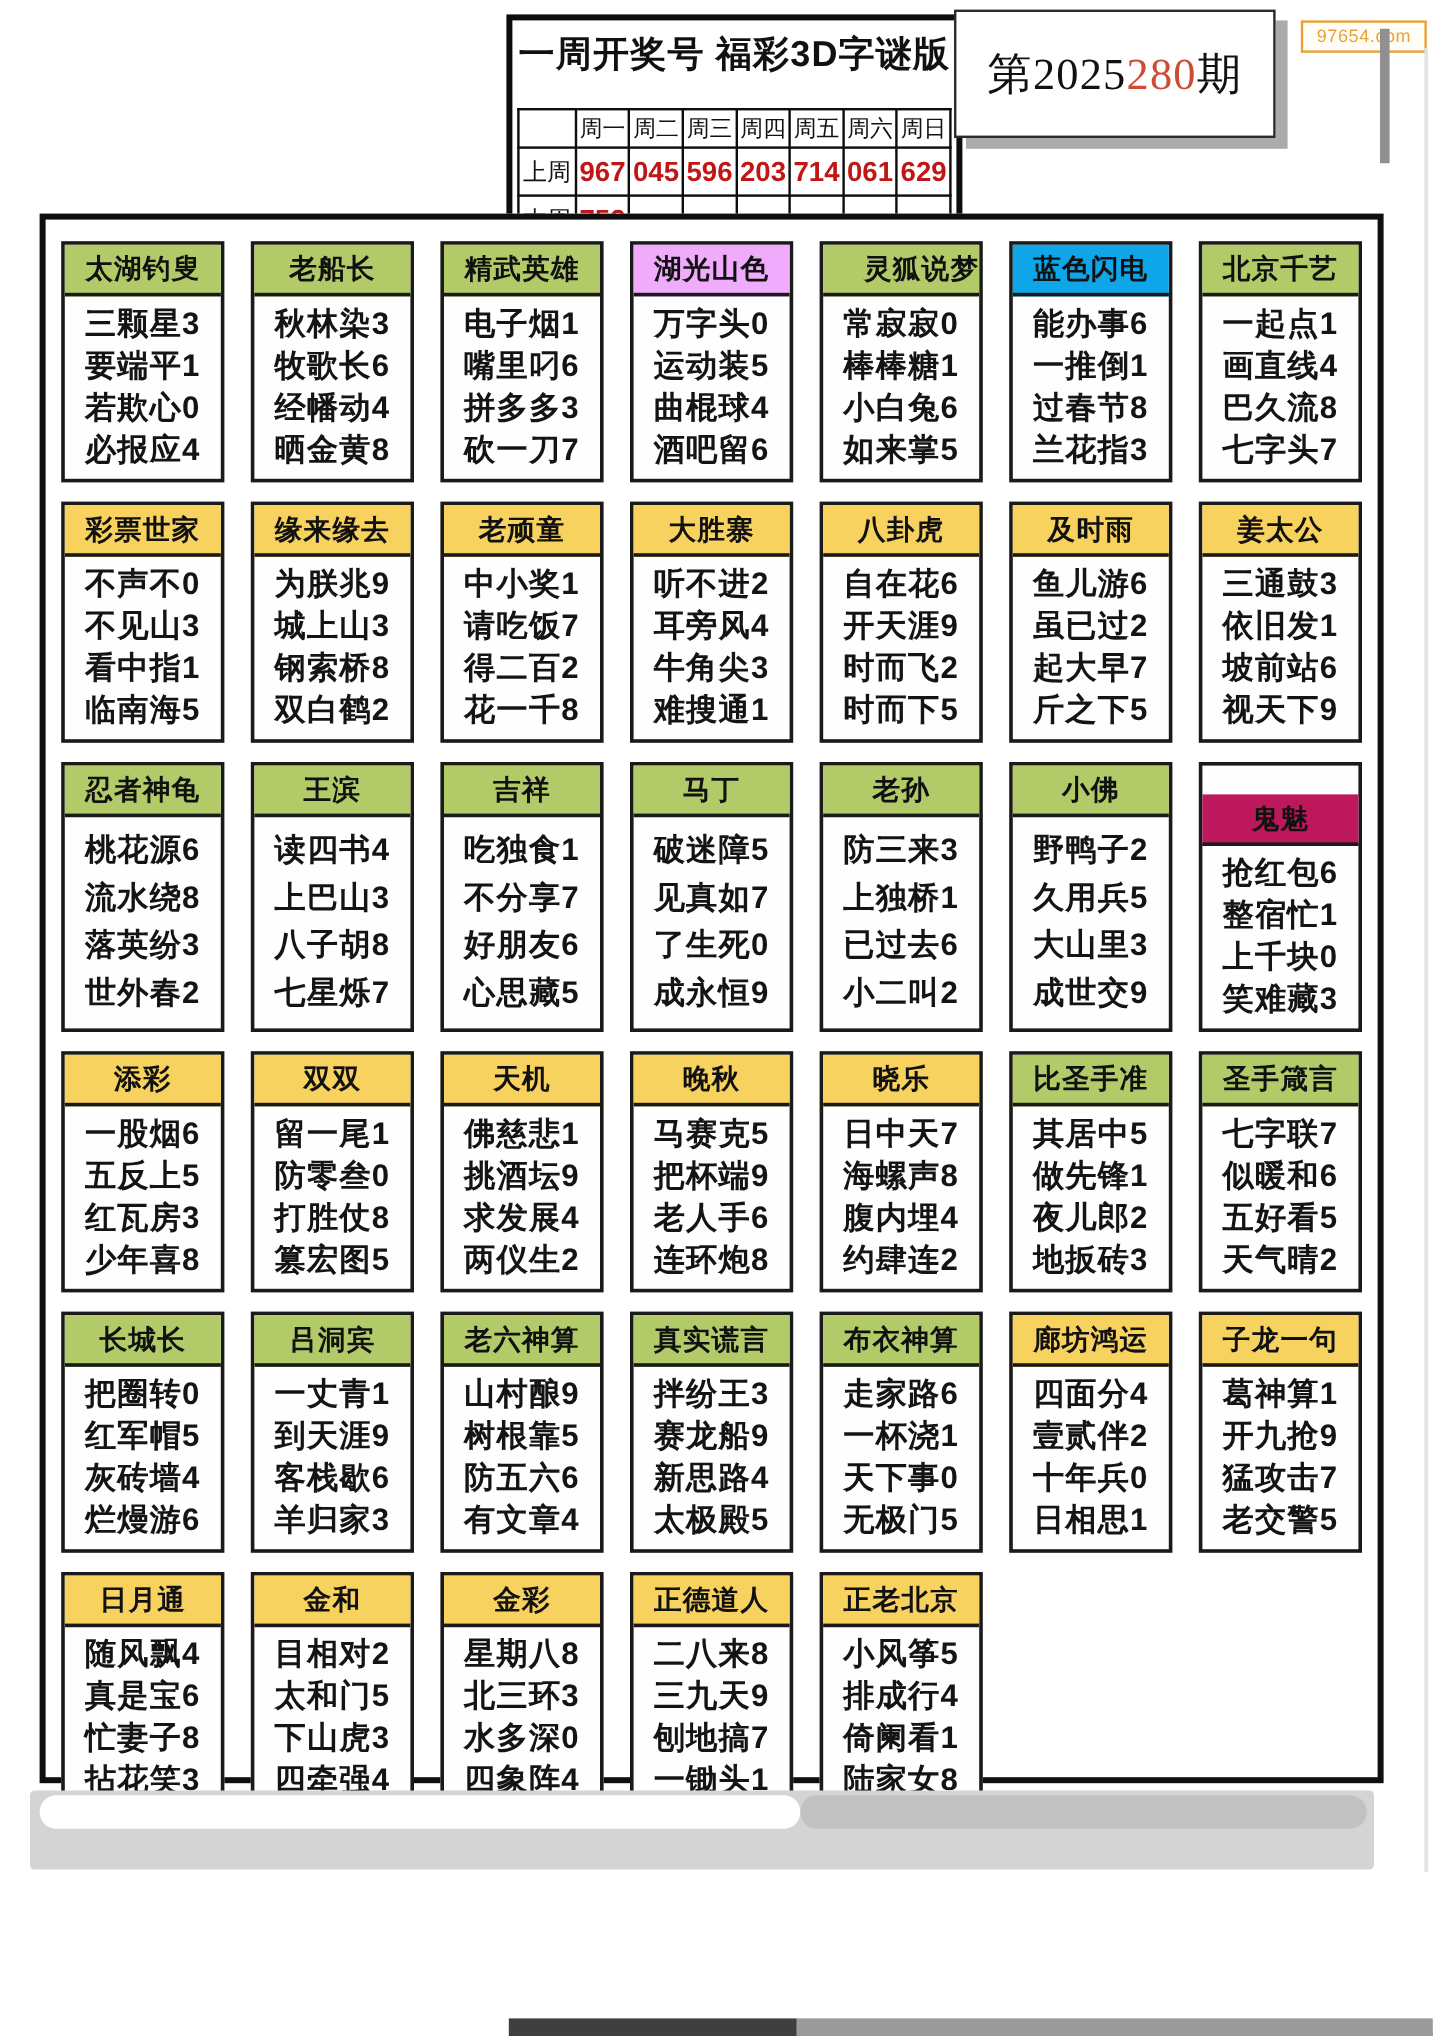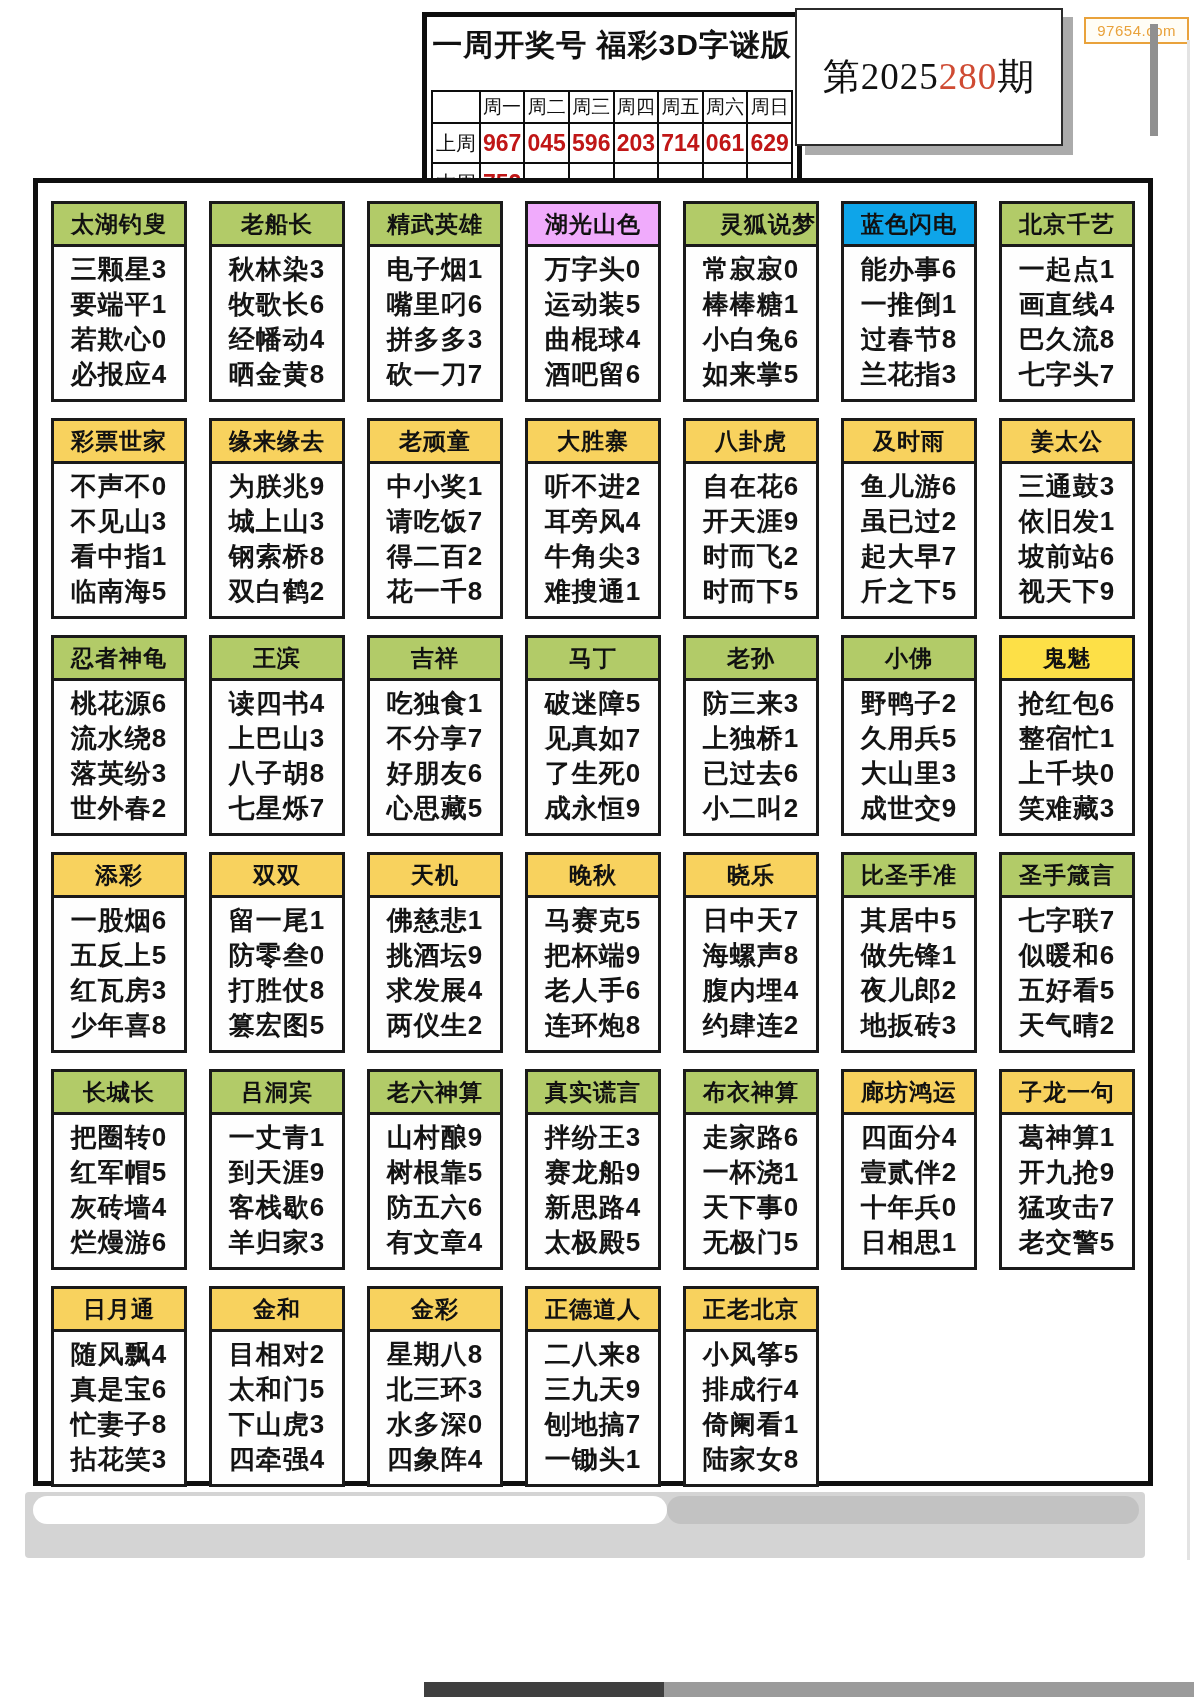--- a/index.html
+++ b/index.html
@@ -14,21 +14,21 @@
   }
   .week-title{font-size:30px;font-weight:bold;text-align:center;padding:6px 0 8px;letter-spacing:1px;white-space:nowrap;}
   table.week-table{border-collapse:collapse;margin:16px auto;}
   table.week-table td{border:2px solid #0d0d0d;text-align:center;box-sizing:border-box;}
   td.day{width:45px;height:28px;font-family:"Liberation Serif","DejaVu Serif",serif;font-size:19px;}
   td.lbl{width:52px;height:32px;font-family:"Liberation Serif","DejaVu Serif",serif;font-size:20px;}
   td.corner{border:2px solid #0d0d0d;}
   td.num{width:45px;height:40px;font-size:23px;font-weight:bold;color:#c01616;}
   
   .issue-box{
-    position:absolute;left:795px;top:8px;width:268px;height:138px;background:#fff;
+    position:absolute;left:795px;top:8px;width:268px;height:107px;background:#fff;
     border:2px solid #2b2b2b;box-shadow:10px 9px 0 #ababab;
     display:flex;align-items:center;justify-content:center;box-sizing:border-box;
   }
   .issue-text{font-family:"Liberation Serif","DejaVu Serif",serif;font-size:37px;letter-spacing:1px;white-space:nowrap;}
   .issue-red{color:#cf4b33;}
   
   .watermark{
     position:absolute;right:5px;top:17px;border:2px solid #e9a23b;color:#e9a23b;
     font-size:15px;padding:3px 11px;background:#fffdf6;letter-spacing:.5px;
   }
@@ -279,21 +279,21 @@
     <div class="card">
       <div class="card-header" style="background: rgb(178, 203, 104);">小佛</div>
       <div class="card-body">
         <div class="card-line">野鸭子2</div>
         <div class="card-line">久用兵5</div>
         <div class="card-line">大山里3</div>
         <div class="card-line">成世交9</div>
       </div>
     </div>
     <div class="card">
-      <div class="card-header" style="background: #fde047;">鬼魅</div>
+      <div class="card-header" style="background: #be185d; margin-top: 24px;">鬼魅</div>
       <div class="card-body">
         <div class="card-line">抢红包6</div>
         <div class="card-line">整宿忙1</div>
         <div class="card-line">上千块0</div>
         <div class="card-line">笑难藏3</div>
       </div>
     </div>
     <div class="card">
       <div class="card-header" style="background: rgb(248, 210, 94);">添彩</div>
       <div class="card-body">

